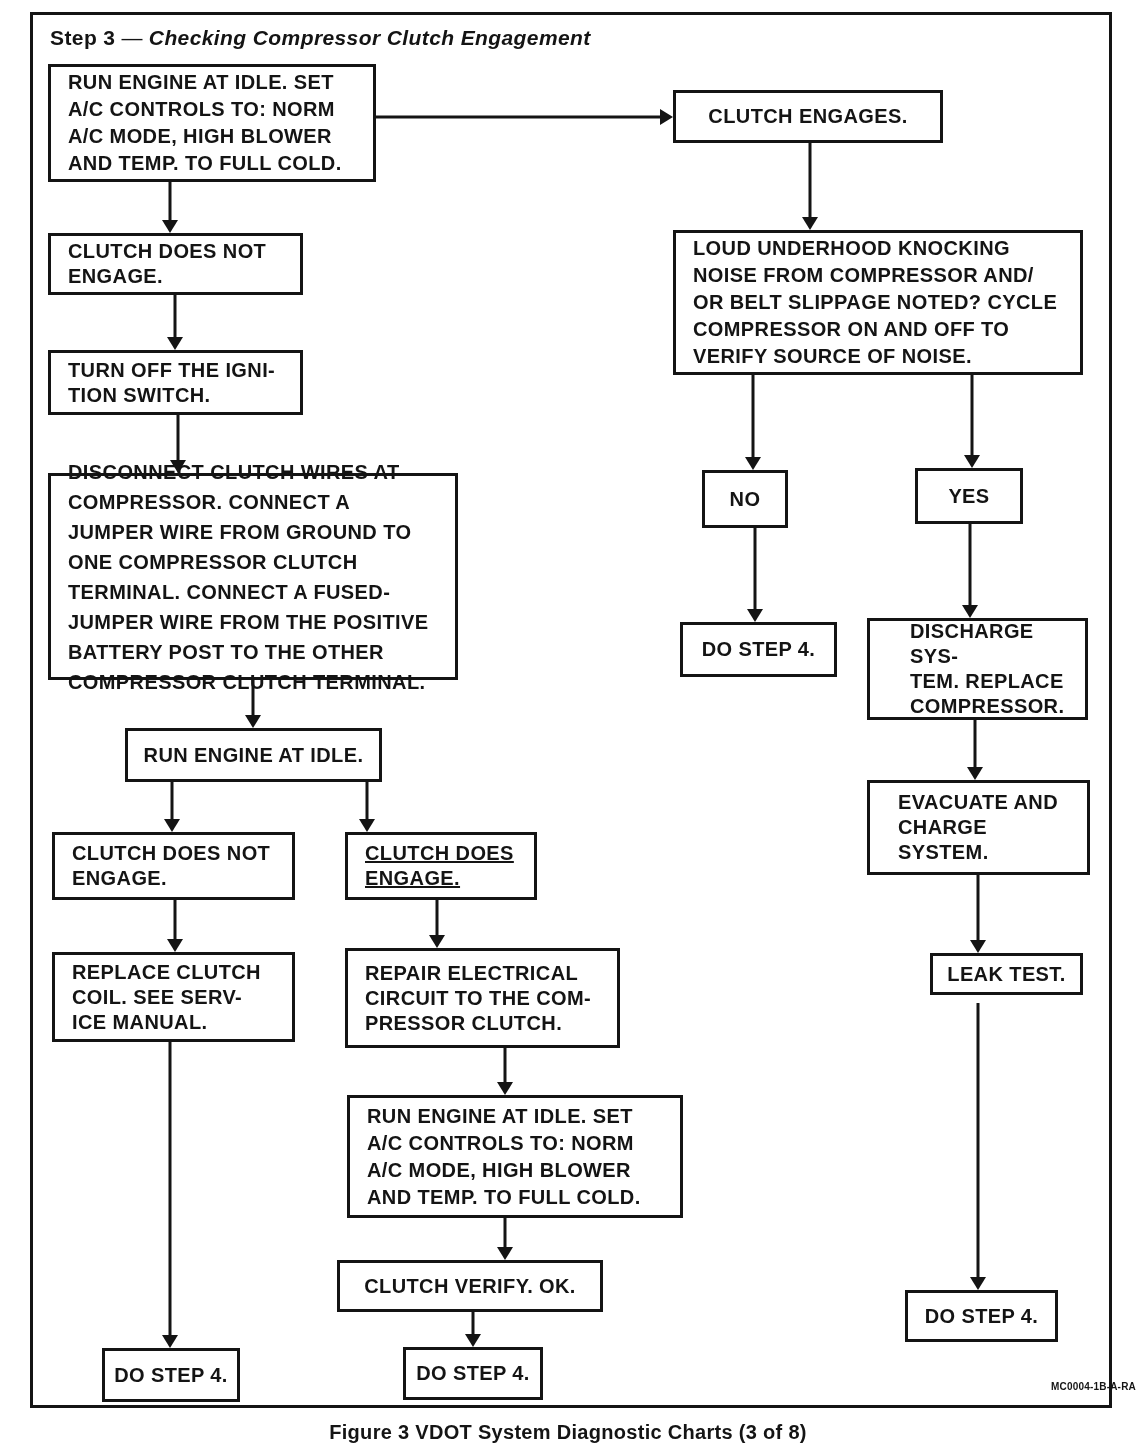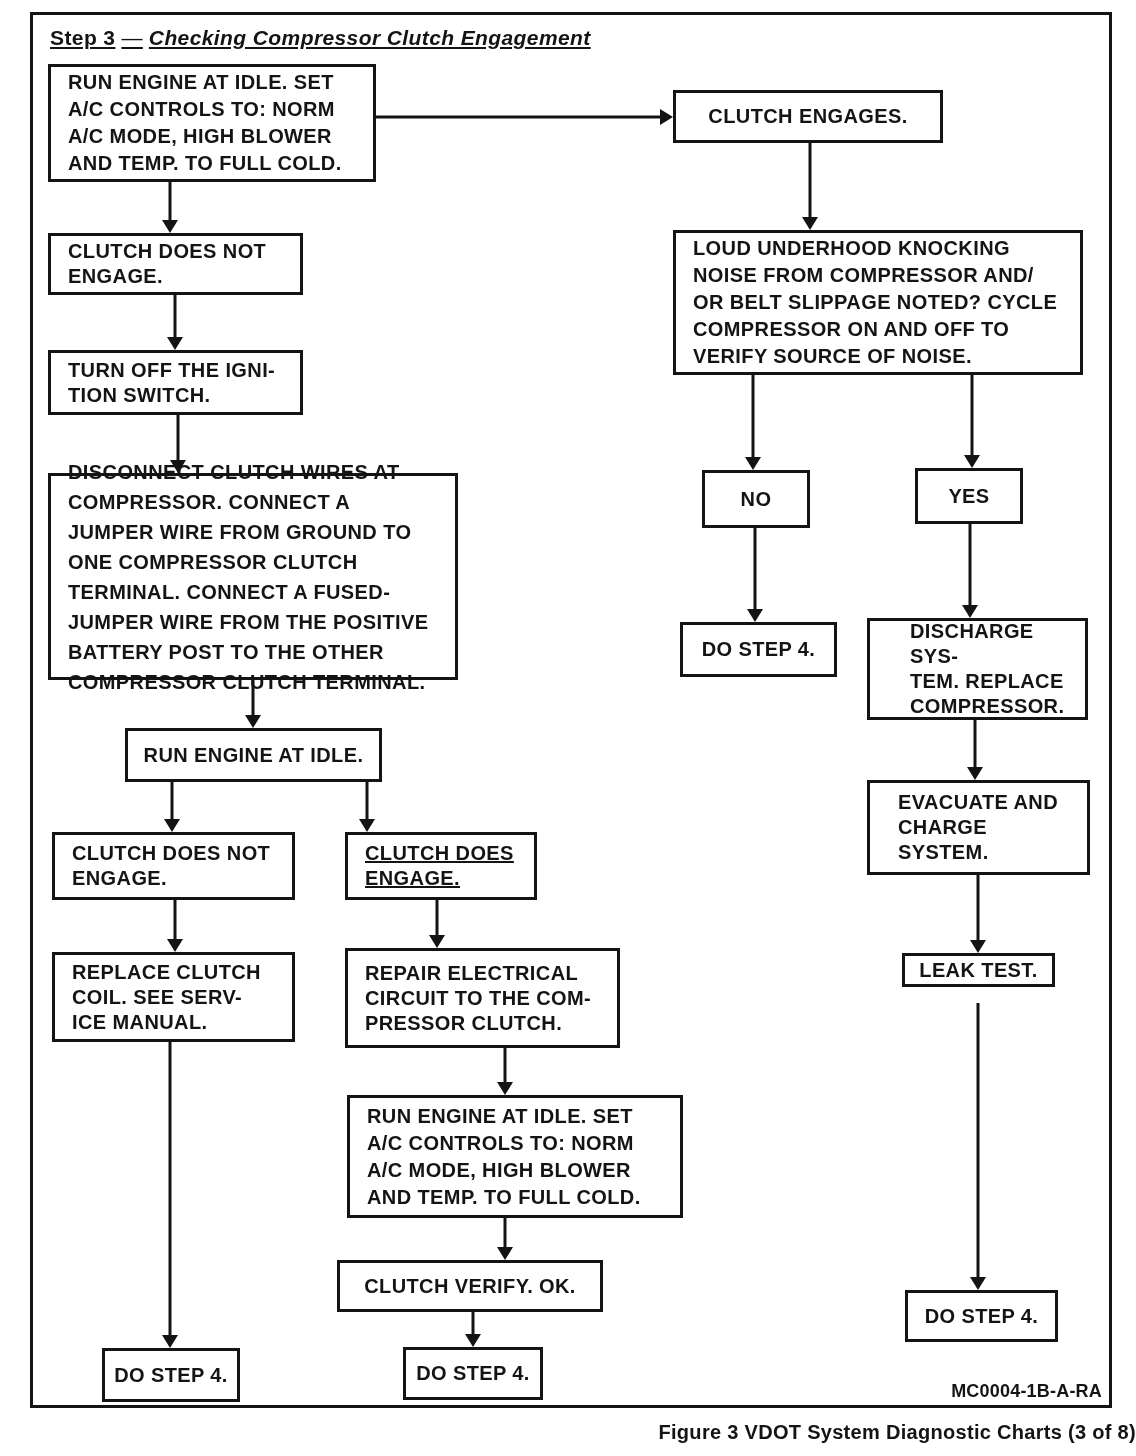--- a/index.html
+++ b/index.html
@@ -8,21 +8,21 @@
     position:relative; width:1136px; height:1456px;
     background:var(--paper); overflow:hidden;
     font-family:"Liberation Sans", sans-serif; color:var(--ink);
   }
   .frame {
     position:absolute; left:30px; top:12px; width:1082px; height:1396px;
     border:3px solid var(--ink); box-sizing:border-box; background:var(--paper);
   }
   .chart-title {
     position:absolute; left:50px; top:26px; font-size:21px; font-weight:bold;
-    letter-spacing:0.4px; white-space:nowrap;text-decoration:underline;
+    letter-spacing:0.4px; white-space:nowrap;
   }
   .chart-title .ttl-step { font-weight:bold; font-style:normal; }
   .chart-title .ttl-sep { font-weight:normal; padding:0 6px; }
   .chart-title .ttl-name { font-style:italic; font-weight:bold; }
   .node {
     position:absolute; box-sizing:border-box; border:3px solid var(--ink);
     background:var(--paper); display:flex; align-items:center;
     font-size:20px; font-weight:bold; line-height:25px; letter-spacing:0.4px;
     white-space:pre-line;
   }
@@ -44,25 +44,25 @@
   .harrow::before {
     content:''; position:absolute; top:50%; transform:translateY(-50%);
     left:0; right:9px; height:3px; background:var(--ink);
   }
   .harrow::after {
     content:''; position:absolute; top:50%; transform:translateY(-50%);
     right:0; border:8px solid transparent; border-right:0;
     border-left:13px solid var(--ink);
   }
   .drawing-code {
-    position:absolute; left:930px; top:1381px; width:172px; text-align:right;
-    font-size:18px; font-weight:bold; letter-spacing:0.2px;
+    position:absolute; left:964px; top:1381px; width:172px; text-align:right;
+    font-size:10px; font-weight:bold; letter-spacing:0.2px;
   }
   .figure-caption {
-    position:absolute; left:0; top:1421px; width:1136px; text-align:right;
+    position:absolute; left:0; top:1421px; width:1136px; text-align:center;
     font-size:20px; font-weight:bold; letter-spacing:0.3px;
   }
 </style>
 </head>
 <body>
 
 <div class="page">
   <div class="frame"></div>
 
   <div class="chart-title">
@@ -103,29 +103,29 @@
   <div class="node ca" style="left:337px;top:1260px;width:266px;height:52px;">CLUTCH VERIFY. OK.</div>
   <div class="node ca" style="left:102px;top:1348px;width:138px;height:54px;">DO STEP 4.</div>
   <div class="node ca" style="left:403px;top:1347px;width:140px;height:53px;">DO STEP 4.</div>
 
   <div class="node ca" style="left:673px;top:90px;width:270px;height:53px;">CLUTCH ENGAGES.</div>
   <div class="node la roomy" style="left:673px;top:230px;width:410px;height:145px;">LOUD UNDERHOOD KNOCKING
 NOISE FROM COMPRESSOR AND/
 OR BELT SLIPPAGE NOTED? CYCLE
 COMPRESSOR ON AND OFF TO
 VERIFY SOURCE OF NOISE.</div>
-  <div class="node ca" style="left:702px;top:470px;width:108px;height:58px;">NO</div>
+  <div class="node ca" style="left:702px;top:470px;width:86px;height:58px;">NO</div>
   <div class="node ca" style="left:915px;top:468px;width:108px;height:56px;">YES</div>
   <div class="node ca" style="left:680px;top:622px;width:157px;height:55px;">DO STEP 4.</div>
   <div class="node la" style="left:867px;top:618px;width:221px;height:102px;padding-left:40px;">DISCHARGE SYS-
 TEM. REPLACE
 COMPRESSOR.</div>
   <div class="node la" style="left:867px;top:780px;width:223px;height:95px;padding-left:28px;">EVACUATE AND
 CHARGE SYSTEM.</div>
-  <div class="node ca" style="left:902px;top:953px;width:153px;height:34px;">LEAK TEST.</div>
+  <div class="node ca" style="left:930px;top:953px;width:153px;height:42px;">LEAK TEST.</div>
   <div class="node ca" style="left:905px;top:1290px;width:153px;height:52px;">DO STEP 4.</div>
 
   <div class="harrow" style="left:376px;top:109px;width:297px;"></div>
   <div class="varrow" style="left:162px;top:182px;height:51px;"></div>
   <div class="varrow" style="left:167px;top:295px;height:55px;"></div>
   <div class="varrow" style="left:170px;top:415px;height:58px;"></div>
   <div class="varrow" style="left:245px;top:680px;height:48px;"></div>
   <div class="varrow" style="left:164px;top:782px;height:50px;"></div>
   <div class="varrow" style="left:359px;top:782px;height:50px;"></div>
   <div class="varrow" style="left:167px;top:900px;height:52px;"></div>

